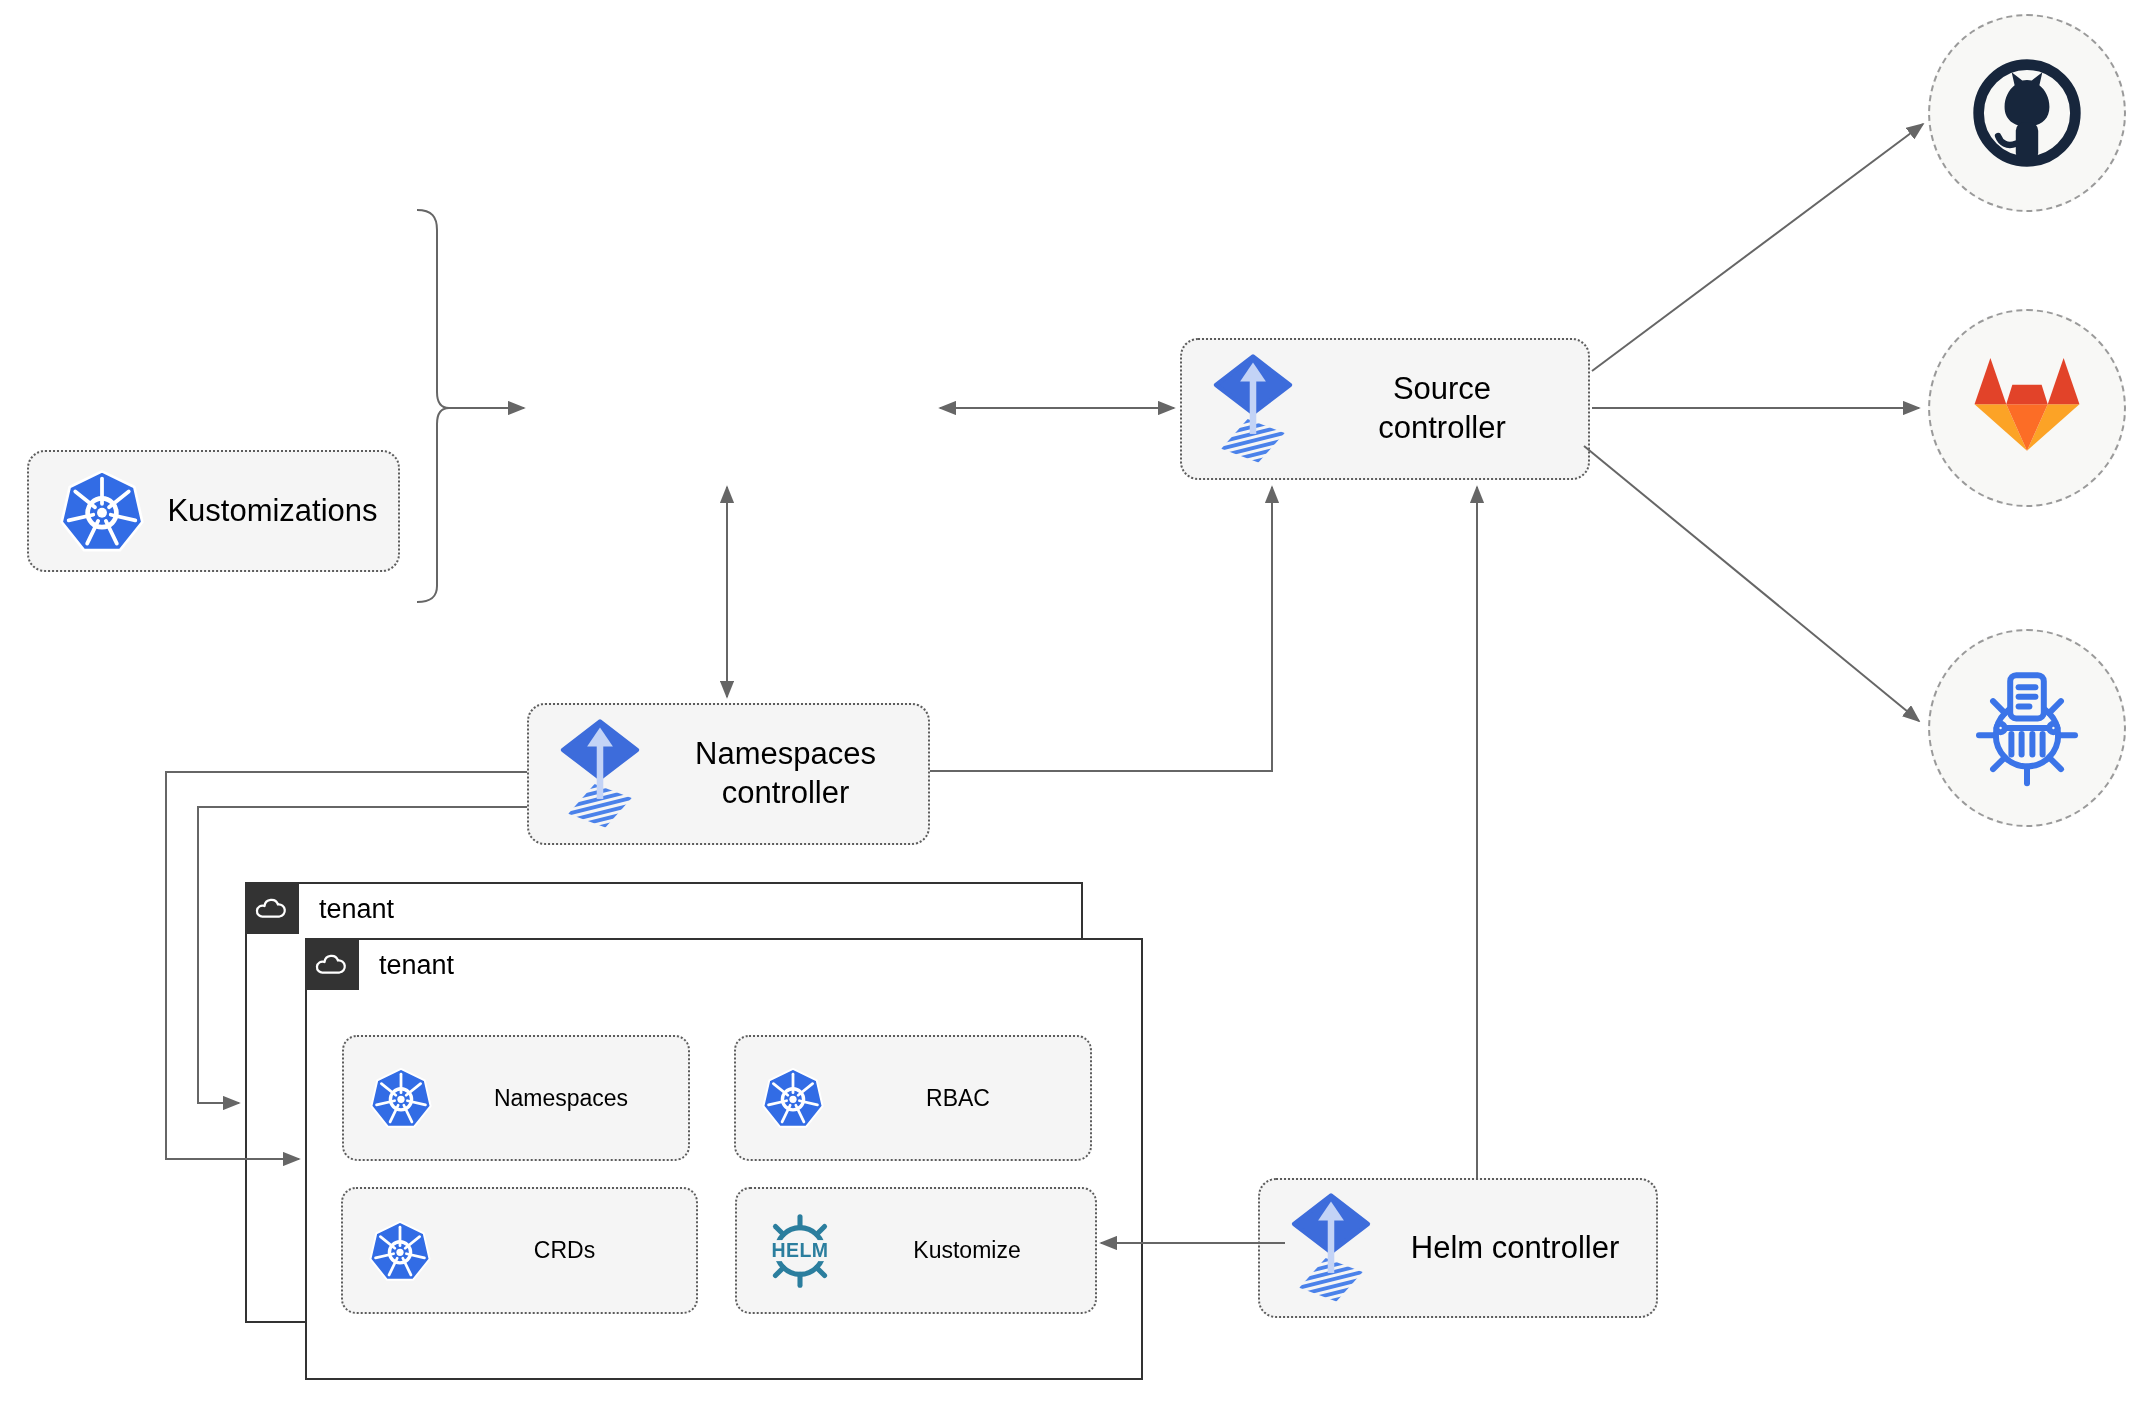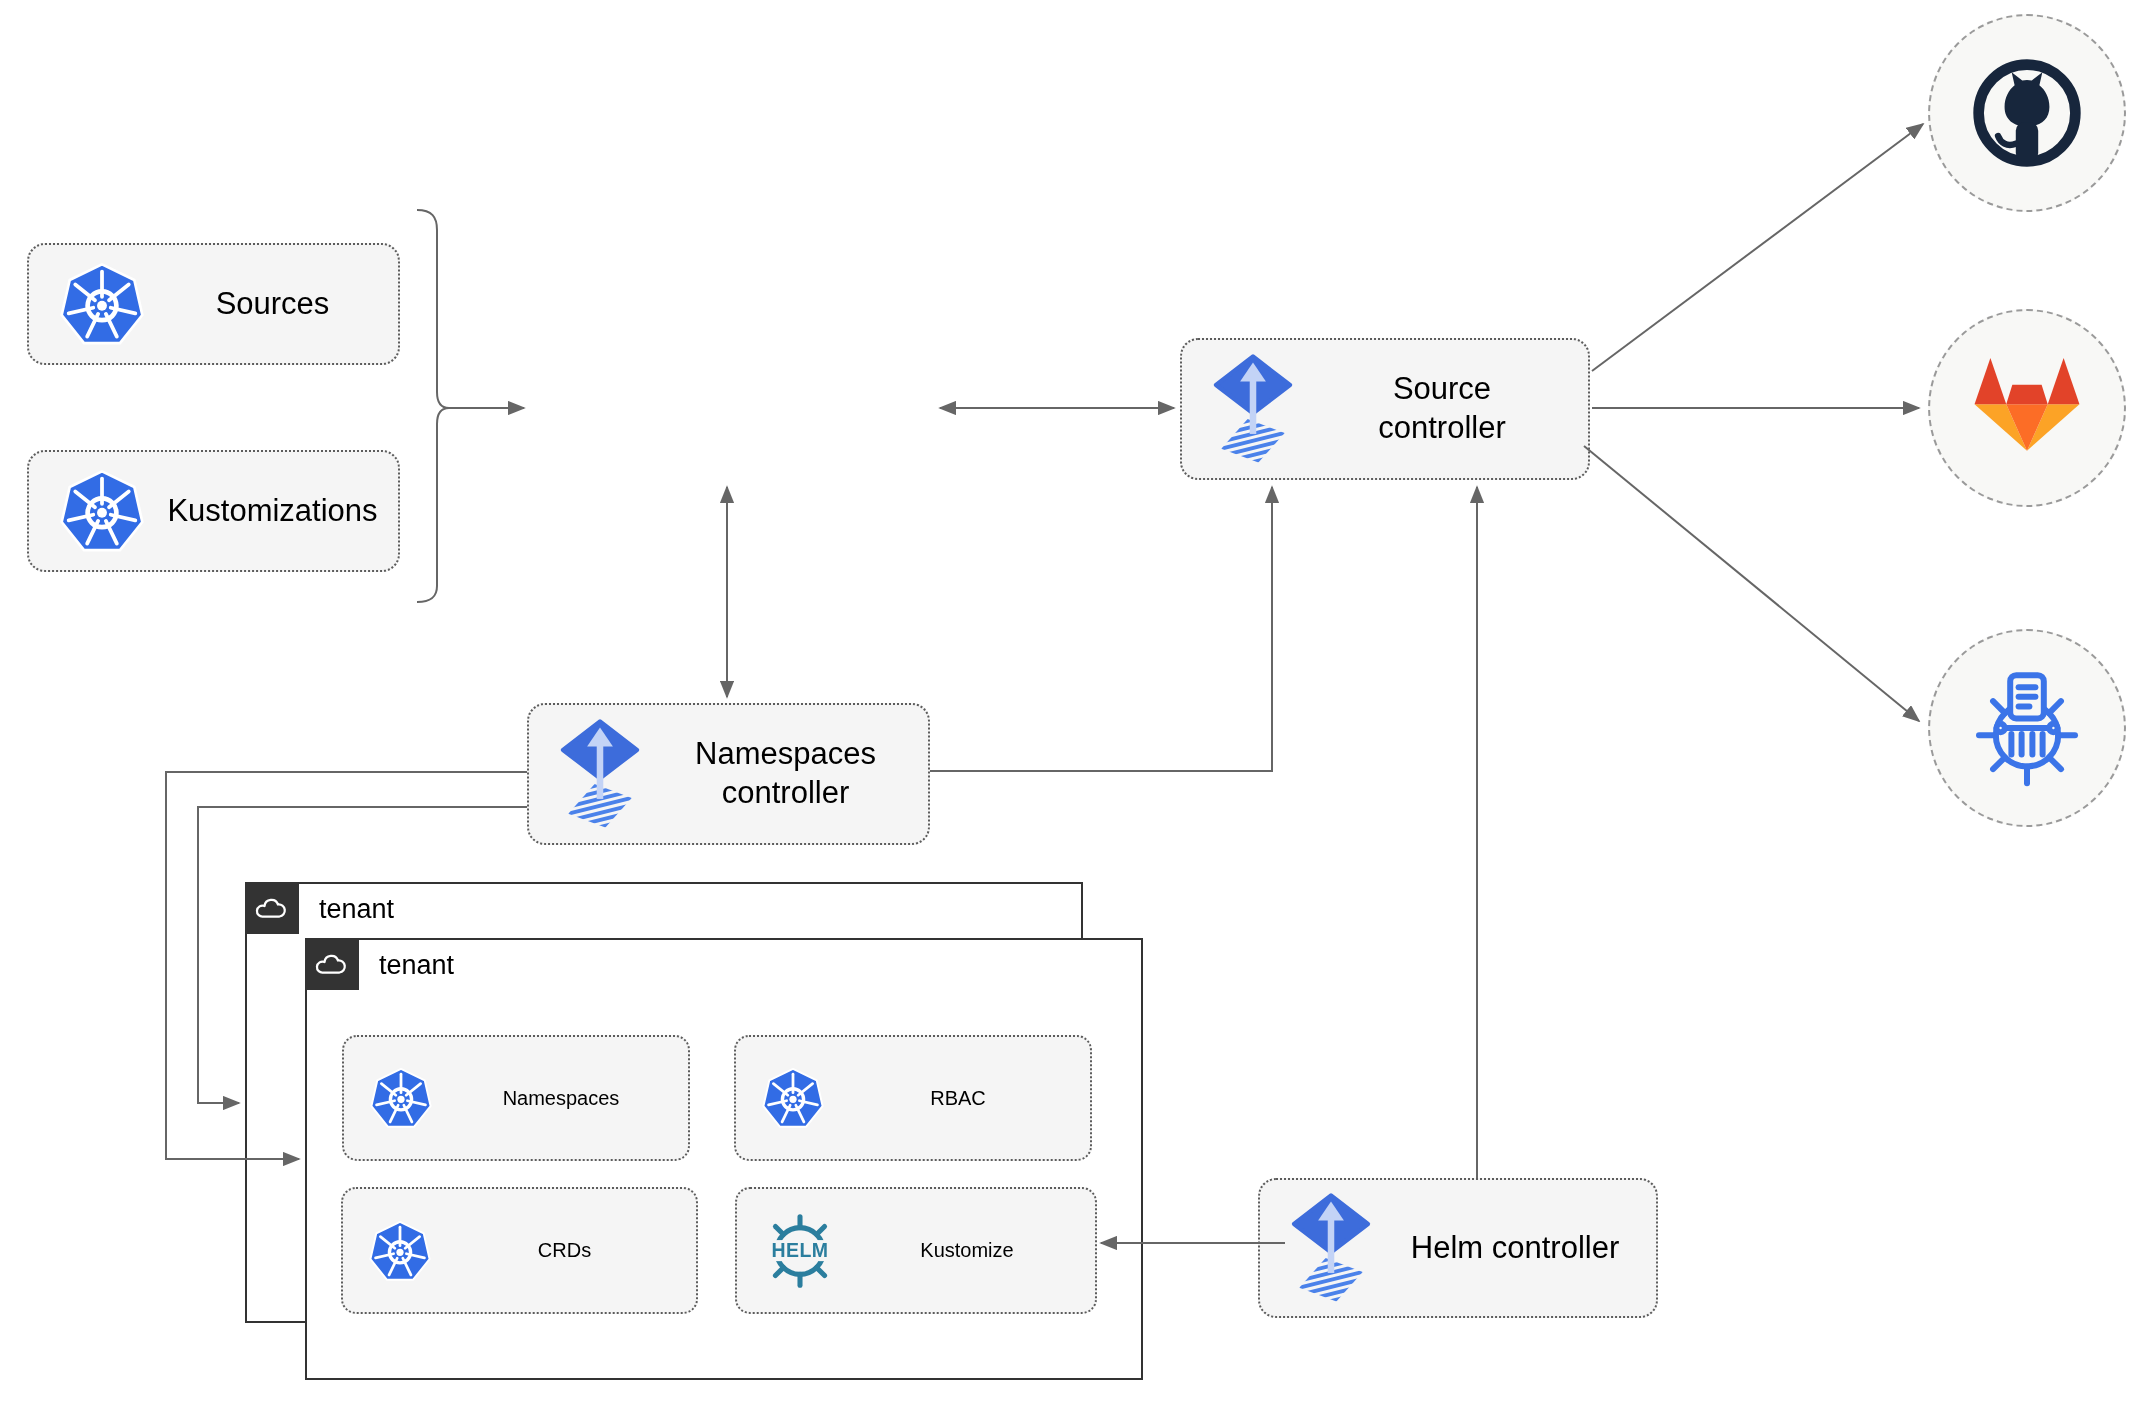--- a/index.html
+++ b/index.html
@@ -15,21 +15,21 @@
   .node{
     position:absolute;background:var(--c-box_fill,#f5f5f5);
     border:2.5px dotted var(--c-box_border,#5c5c5c);border-radius:18px;
     display:flex;align-items:center;box-sizing:border-box;z-index:3;
   }
   .node .icon{flex:0 0 auto;margin-left:28px;}
   .node .lbl{flex:1;text-align:center;font-size:31px;color:#000;padding:0 14px;line-height:1.25;}
   .node.ctrl .lbl{flex:none;width:210px;margin:16px auto;}
   .node.inner{border-radius:15px;z-index:4;}
   .node.inner .icon{margin-left:24px;}
-  .node.inner .lbl{font-size:20px;}
+  .node.inner .lbl{font-size:23px;}
 
   
   .tenant{position:absolute;background:#ffffff;border:2.5px solid var(--c-tenant_dark,#333);box-sizing:border-box;}
   .tenant .tab{
     position:absolute;left:-2.5px;top:-2.5px;width:54px;height:52px;
     background:var(--c-tenant_dark,#333);display:flex;align-items:center;justify-content:center;
   }
   .tenant .tlabel{position:absolute;left:72px;top:10px;font-size:27px;color:#000;}
   .tenant-back{z-index:2;}
   .tenant-front{z-index:3;}
@@ -168,26 +168,20 @@
     <polyline class="wire" points="930,771 1272,771 1272,487" marker-end="url(#arrow)"></polyline>
     <line class="wire" x1="1477" y1="1178" x2="1477" y2="487" marker-end="url(#arrow)"></line>
     <line class="wire" x1="1285" y1="1243" x2="1101" y2="1243" marker-end="url(#arrow)"></line>
     <polyline class="wire" points="527,772 166,772 166,1159 299,1159" marker-end="url(#arrow)"></polyline>
     <polyline class="wire" points="527,807 198,807 198,1103 239,1103" marker-end="url(#arrow)"></polyline>
     <line class="wire" x1="1592" y1="371" x2="1923" y2="124" marker-end="url(#arrow)"></line>
     <line class="wire" x1="1592" y1="408" x2="1919" y2="408" marker-end="url(#arrow)"></line>
     <line class="wire" x1="1584" y1="446" x2="1919" y2="721" marker-end="url(#arrow)"></line>
   </svg>
 
-  <div class="node" style="left:27px;top:243px;width:373px;height:122px">
-    <svg class="icon" width="90" height="92">
-        <use href="#sym-k8s"></use>
-      </svg>
-    <span class="lbl">Sources</span>
-  </div>
   <div class="node" style="left:27px;top:450px;width:373px;height:122px">
     <svg class="icon" width="90" height="92">
         <use href="#sym-k8s"></use>
       </svg>
     <span class="lbl">Kustomizations</span>
   </div>
 
 
   <div class="node ctrl" style="left:1180px;top:338px;width:410px;height:142px">
     <svg class="icon" width="86" height="112">

